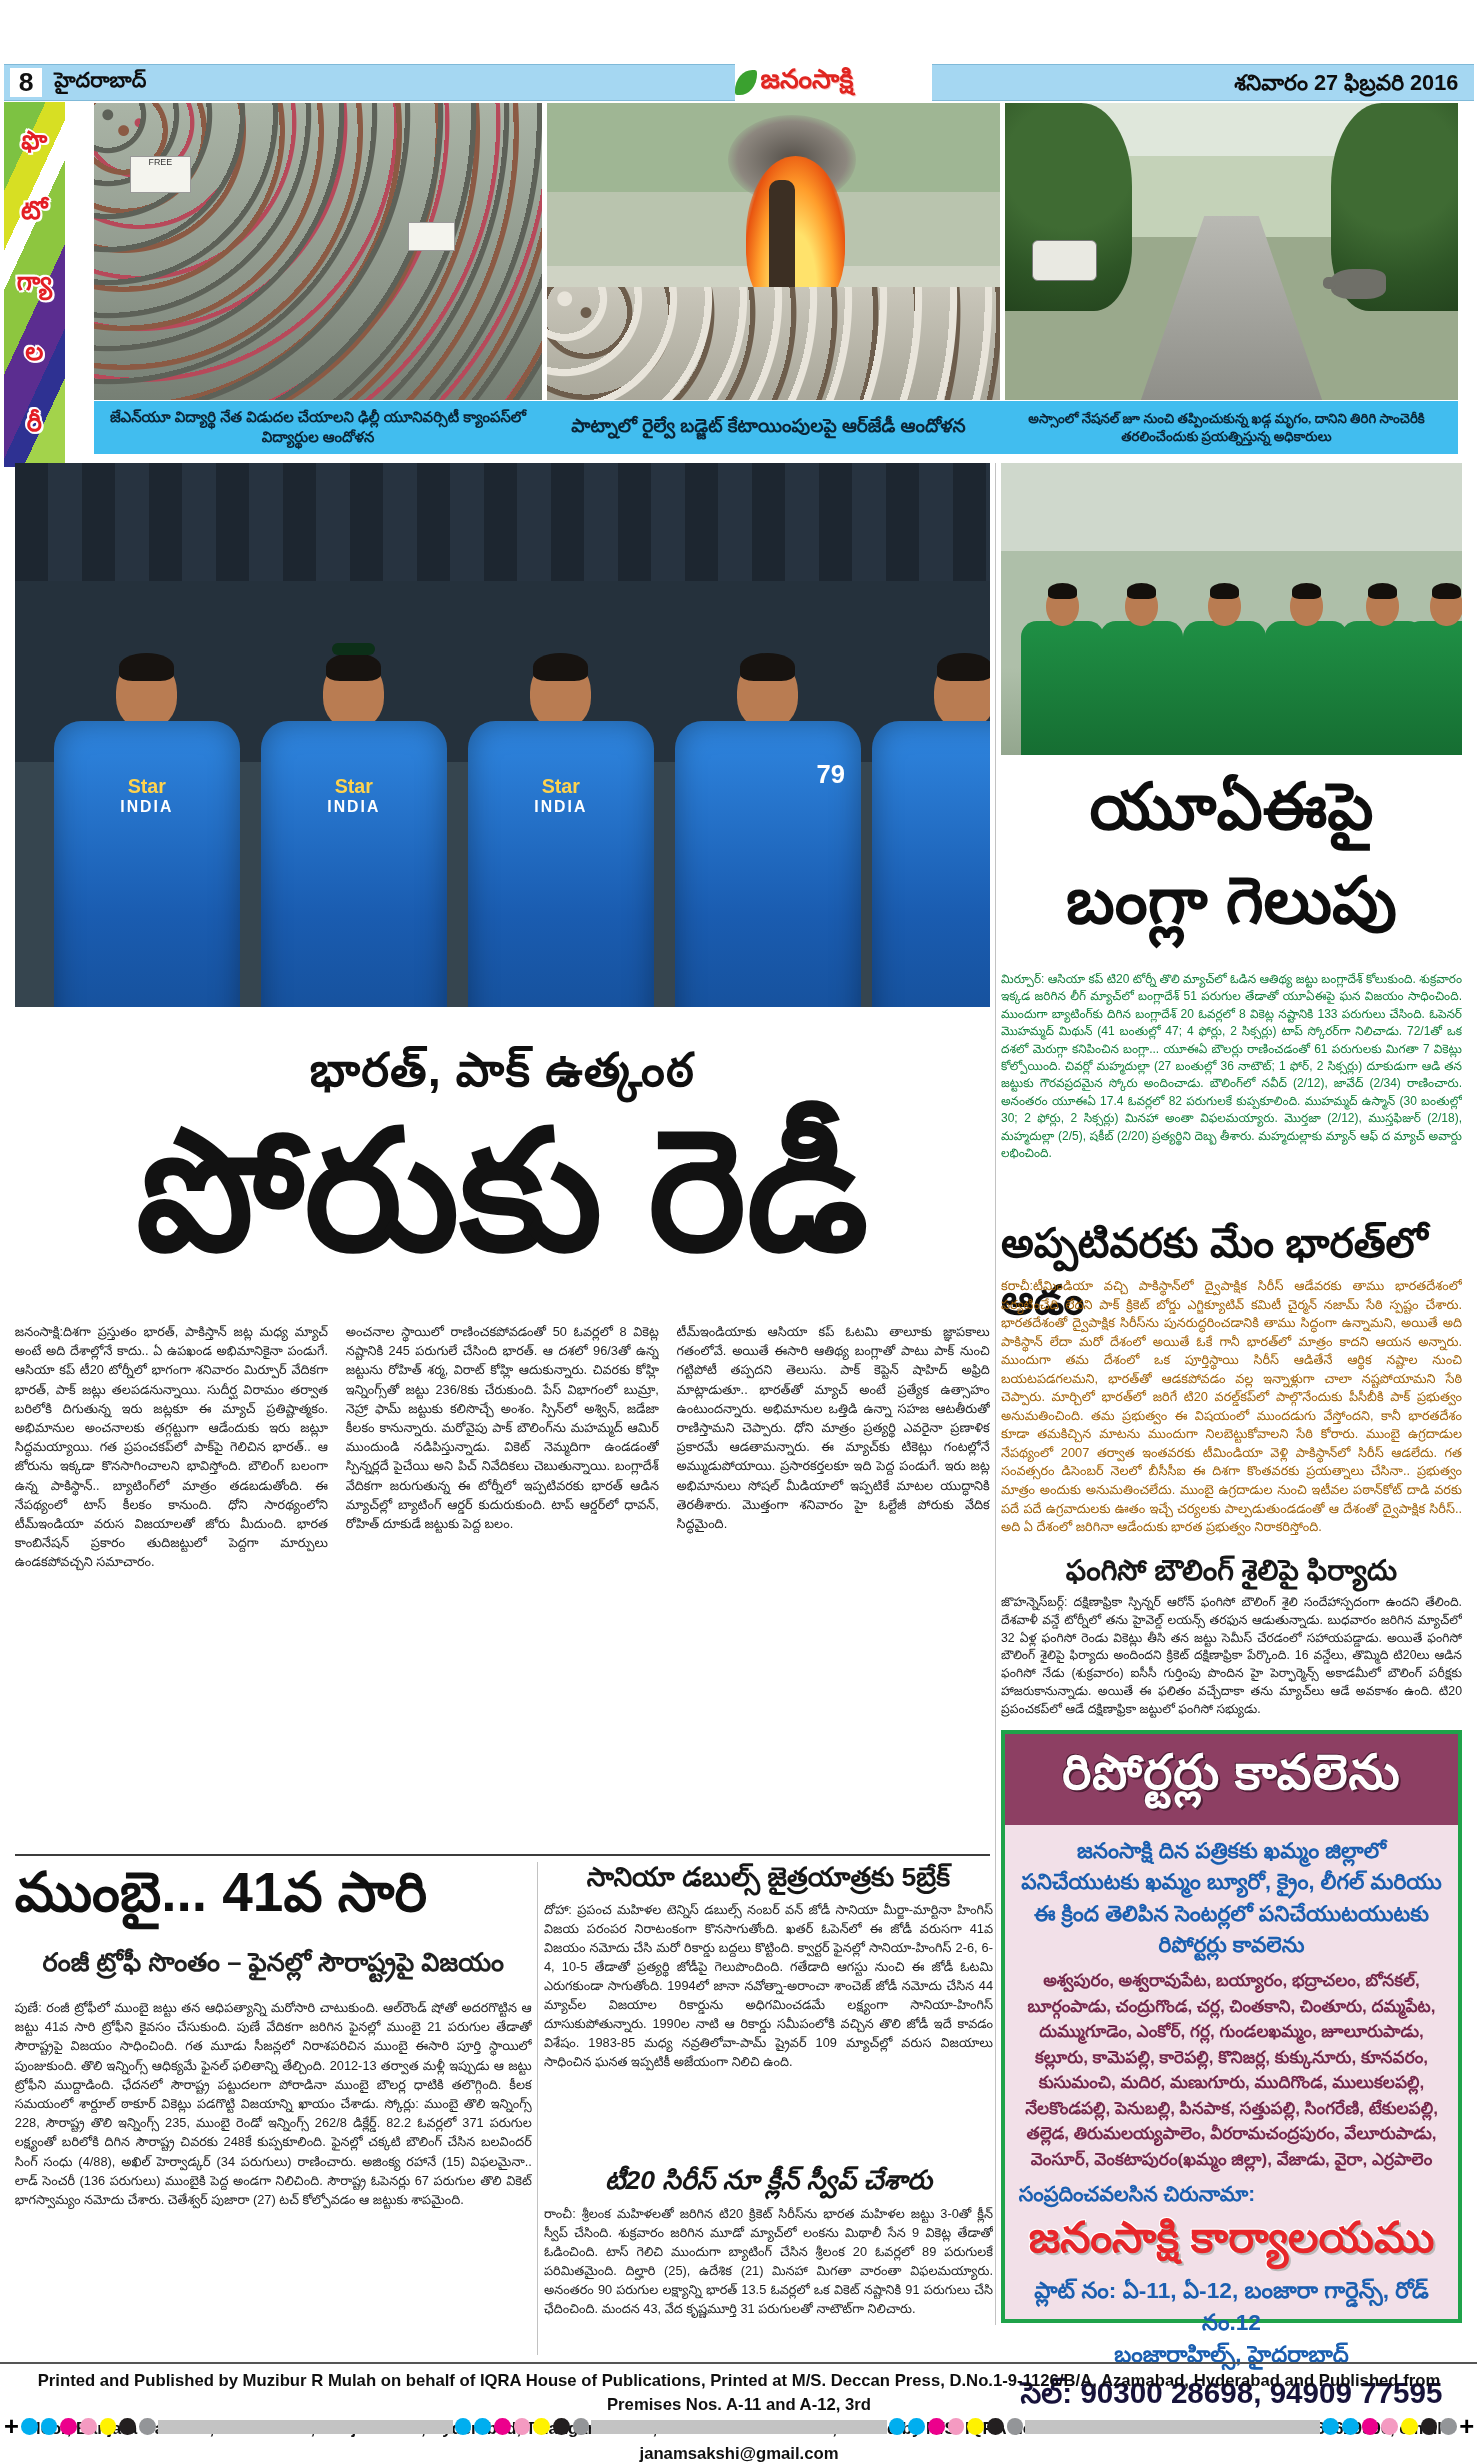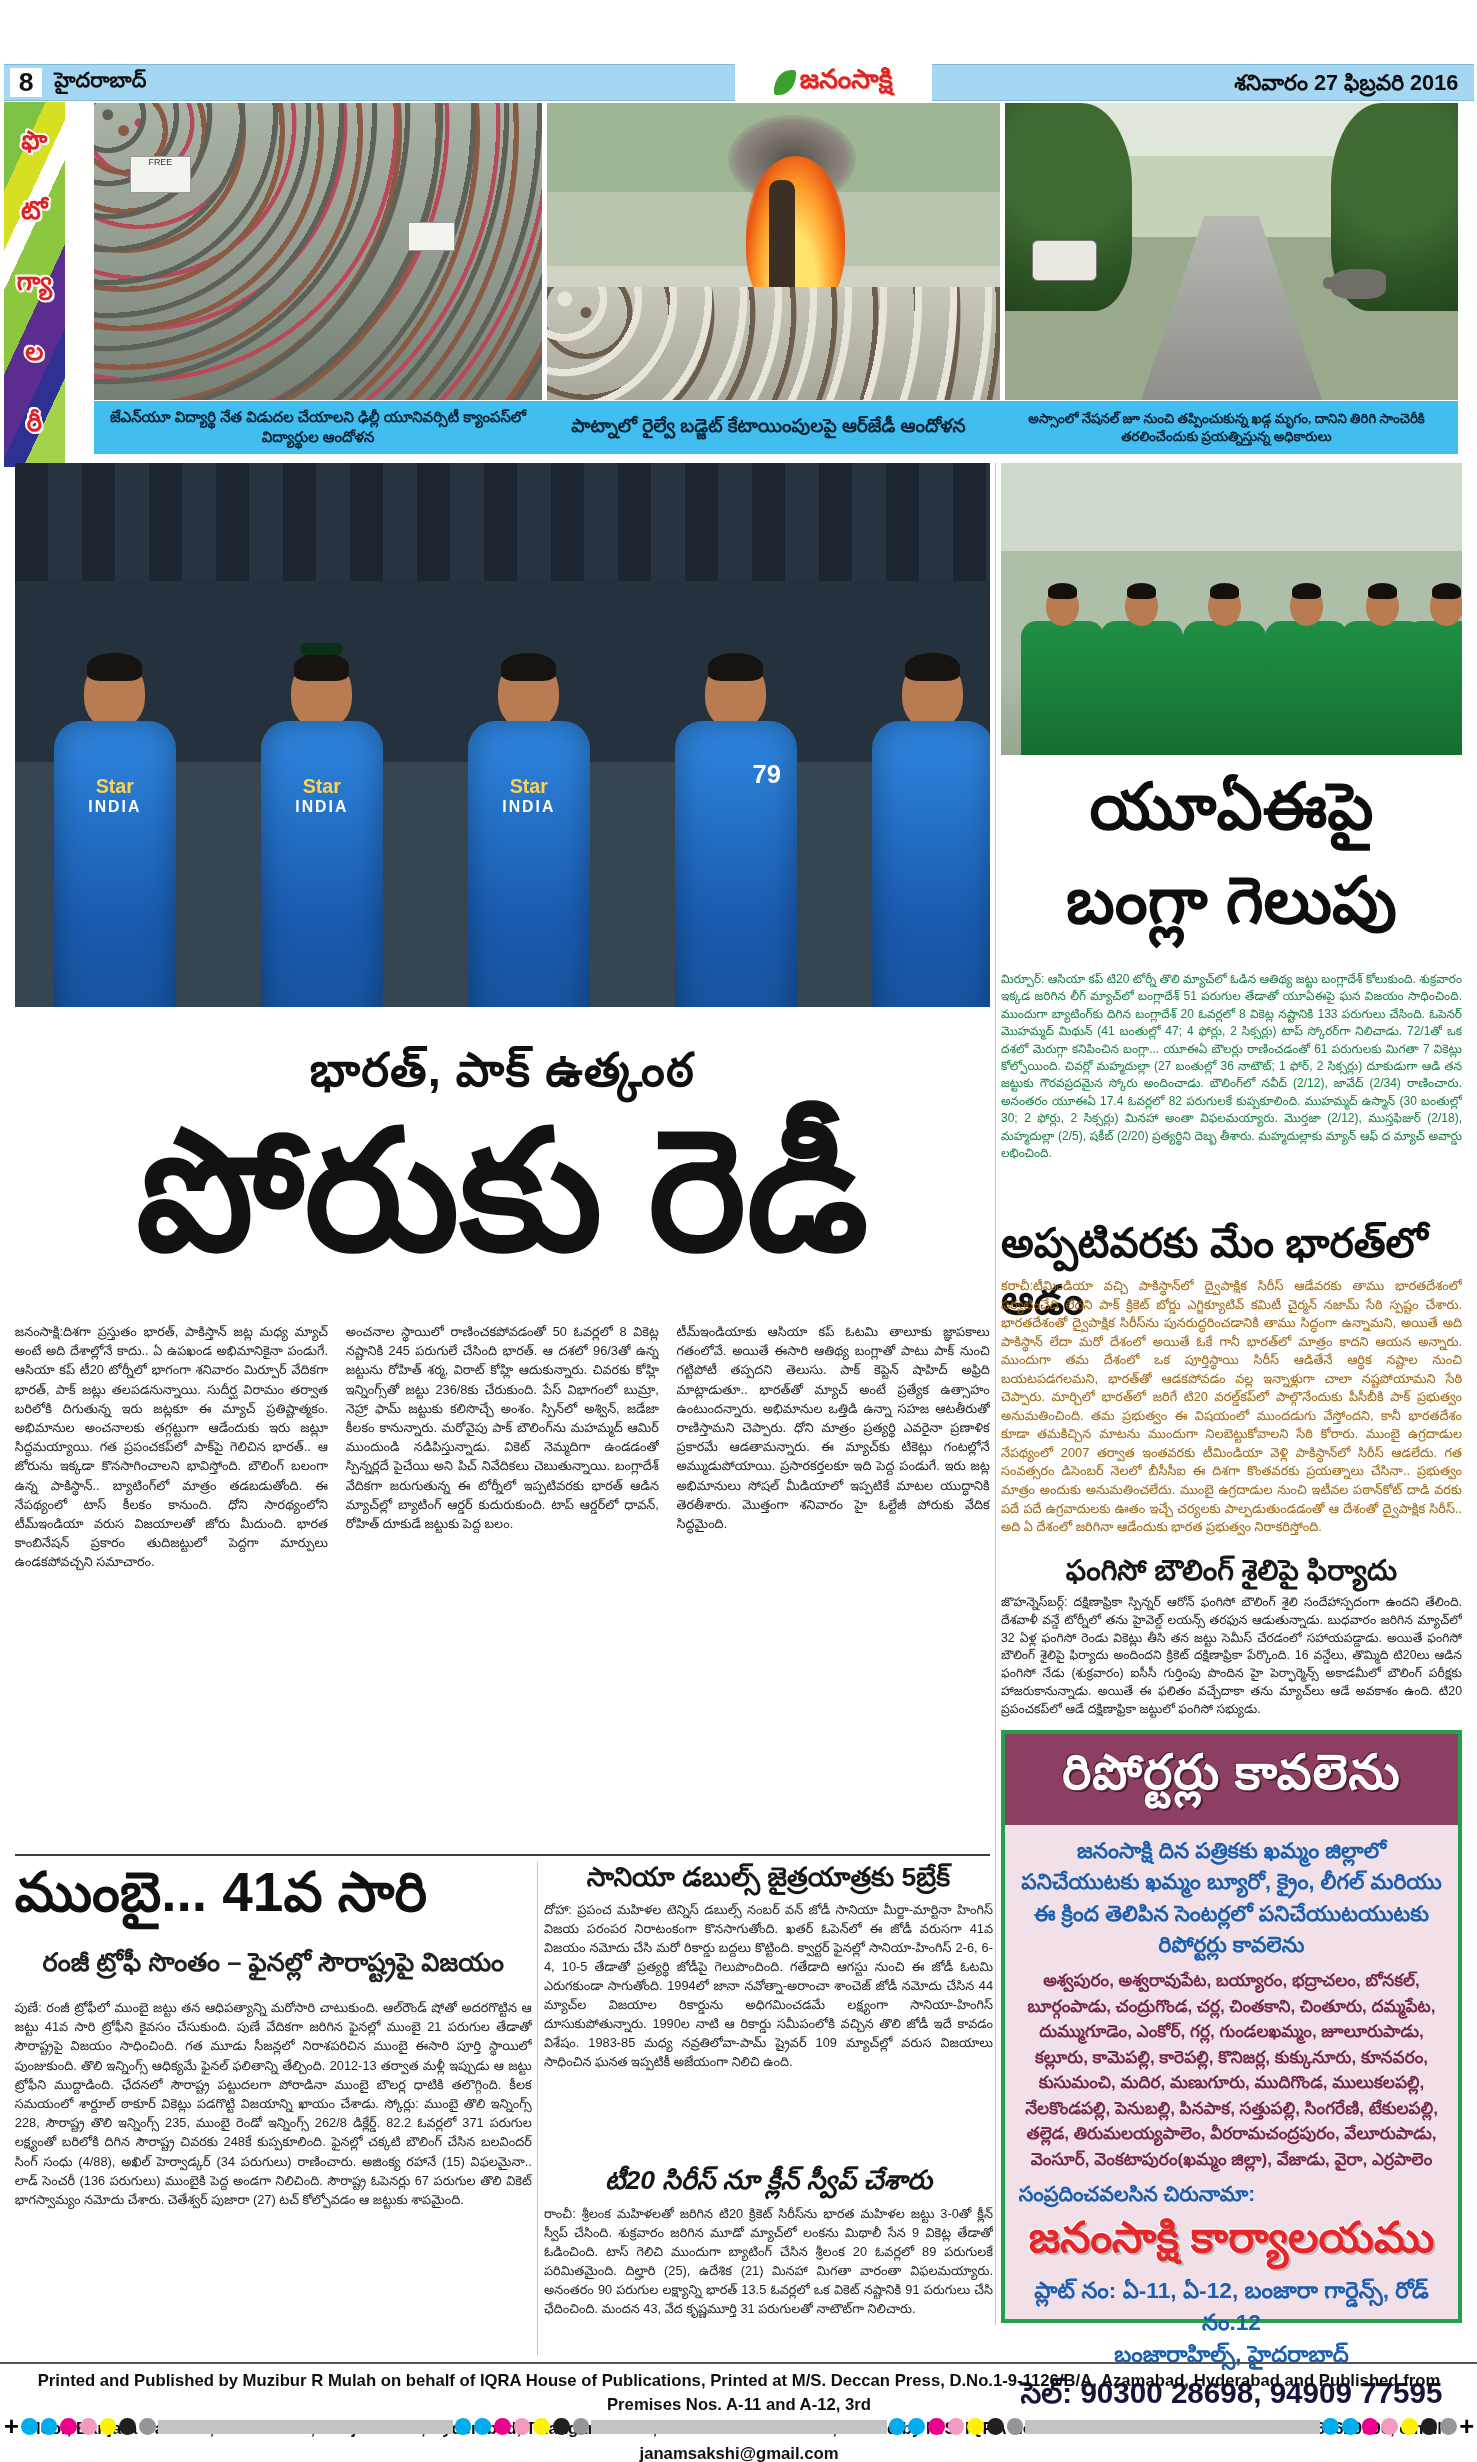--- a/index.html
+++ b/index.html
@@ -4,21 +4,21 @@
 <style>
   html,body{margin:0;padding:0;background:#e8e8e4;}
   .page{position:relative;width:1478px;height:2463px;background:#ffffff;margin:0 auto;
         font-family:"Liberation Sans", sans-serif;overflow:hidden;color:#181818;}
   
   .topbar{position:absolute;left:3.9px;right:3.9px;top:64px;height:35px;background:#a5d7f2;
           border-top:1px solid #7fb9d8;border-bottom:1px solid #7fb9d8;display:flex;align-items:center;}
   .pagenum{background:#fff;color:#111;font-size:26.6px;font-weight:bold;padding:1px 8.9px;margin-left:5.9px;line-height:1;}
   .cityname{font-size:20.7px;font-weight:bold;margin-left:11.8px;color:#0d0d0d;}
   .masthead{position:absolute;left:731px;top:-7.9px;width:197px;height:51px;background:#fff;
-            display:flex;align-items:center;justify-content:center;}
+            display:flex;align-items:center;justify-content:flex-start;}
   .masthead .leaf{width:21.7px;height:25.6px;background:#3aa12f;border-radius:80% 10% 80% 10%;margin-right:3.9px;}
   .masthead .mtxt{color:#e02520;font-weight:bold;font-size:26.6px;text-shadow:1px 1px 0 #f9c9c9;}
   .dateline{position:absolute;right:15.8px;top:4.9px;font-size:21.7px;font-weight:bold;color:#0d0d0d;}
   
   .gal-banner{position:absolute;left:3.9px;top:102px;width:61px;height:353px;overflow:hidden;
       background:linear-gradient(115deg,#7dc242 0 18%,#d7df23 18% 30%,#fff 30% 38%,#8dc63f 38% 55%,#5b2d90 55% 72%,#2e3192 72% 82%,#a3d34b 82%);
       display:flex;flex-direction:column;align-items:center;justify-content:space-around;padding:5.9px 0;}
   .gal-banner span{color:#e31e24;font-size:25.6px;font-weight:bold;
       text-shadow:-2px 0 #fff,2px 0 #fff,0 -2px #fff,0 2px #fff,2px 2px #fff,-2px -2px #fff;}
   .gphoto{position:absolute;top:103px;height:297px;overflow:hidden;}
@@ -52,22 +52,22 @@
   .cap3{width:463px;font-size:13.3px;line-height:1.35;font-family:Liberation Serif, serif;}
   
   .mainphoto{position:absolute;left:14.8px;top:463px;width:975px;height:544px;overflow:hidden;
      background:linear-gradient(#10151b 0 18%,#25313c 18% 55%,#36454f 55%);}
   .stands{position:absolute;left:0;right:0;top:0;height:118px;
      background:repeating-linear-gradient(90deg,#1d2630 0 33px,#273340 33px 67px);}
   .player{position:absolute;bottom:-39px;text-align:center;}
   .p-head{width:61px;height:71px;background:#b97c52;border-radius:48% 48% 44% 44%;margin:0 auto;position:relative;}
   .p-hair{position:absolute;top:-4.9px;left:3px;right:3px;height:27.6px;background:#171310;border-radius:50% 50% 25% 25%;}
   .p-shades{position:absolute;top:-9.9px;left:5.9px;right:5.9px;height:11.8px;background:#0c2f18;border-radius:5.9px;}
-  .p-torso{width:122px;height:325px;margin:-7.9px auto 0;background:linear-gradient(#2f86e0,#1a5cb0 60%,#154e97);
-           border-radius:27.6px 27.6px 9.9px 9.9px;position:relative;box-shadow:inset 0 0 29.6px rgba(0,0,0,.35);}
+  .p-torso{width:168px;height:325px;margin:-7.9px auto 0;background:linear-gradient(#2f86e0,#1a5cb0 60%,#154e97);
+           border-radius:27.6px 27.6px 9.9px 9.9px;position:relative;box-shadow:inset 0 0 29.6px rgba(0,0,0,.35);padding-left:18px;}
   .chest{position:absolute;top:55px;left:0;right:0;text-align:center;color:#ffd34d;font-weight:bold;font-size:19.7px;line-height:1.1;}
   .chest .team{color:#fff;font-size:15.8px;letter-spacing:2px;display:block;}
   .numpatch{position:absolute;top:39px;right:15.8px;color:#fff;font-size:25.6px;font-weight:bold;}
   
   .kicker{position:absolute;left:14.8px;top:1042px;width:975px;text-align:center;
           font-size:47px;font-weight:bold;letter-spacing:1px;color:#101010;}
   .bighead{position:absolute;left:14.8px;top:1099px;width:975px;text-align:center;
            font-size:165px;font-weight:bold;line-height:1.12;color:#121212;transform:scaleY(1.02);}
   .mainbody{position:absolute;left:14.8px;top:1322px;width:975px;height:526px;display:flex;gap:17.7px;overflow:hidden;}
   .mcol{flex:1;font-size:12.8px;line-height:1.5;text-align:justify;color:#1c1c1c;overflow:hidden;}

